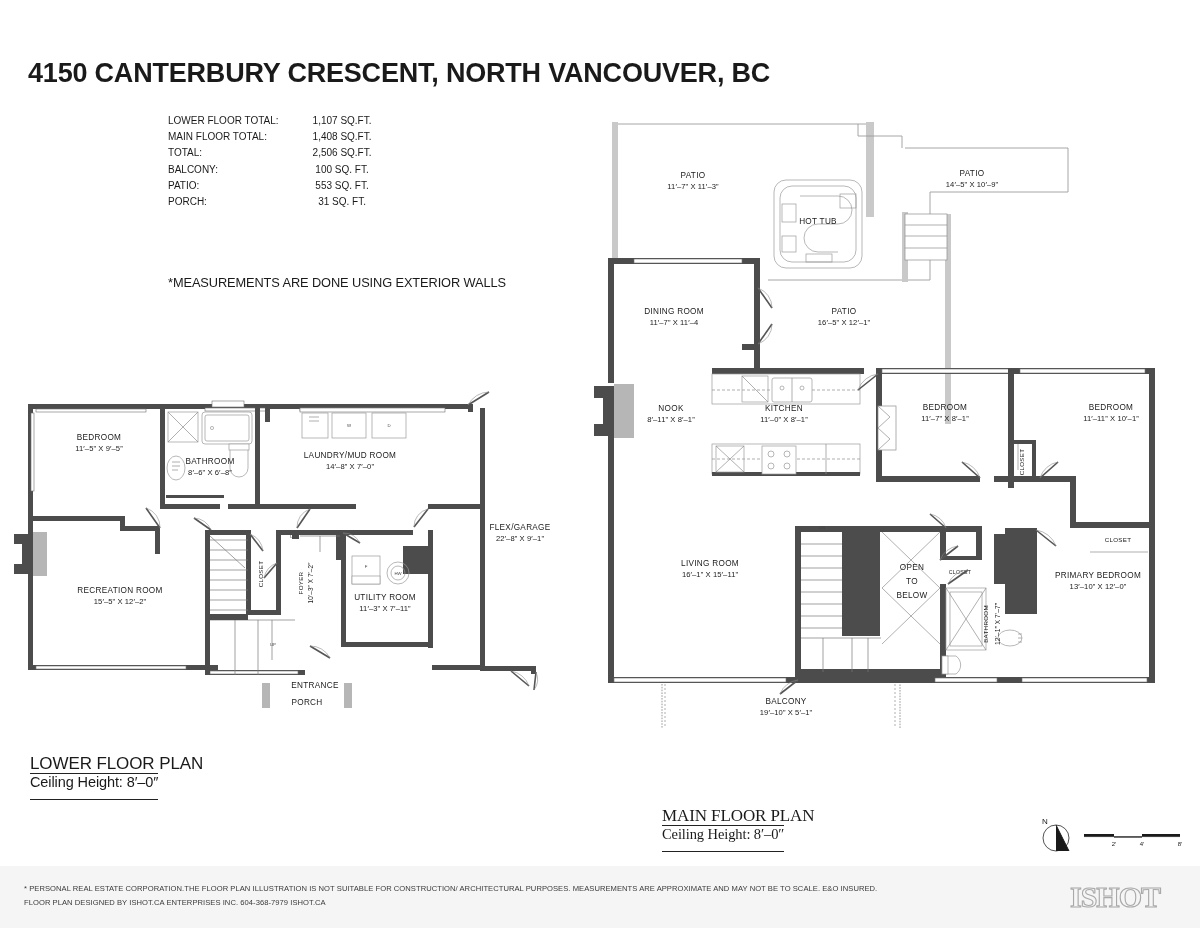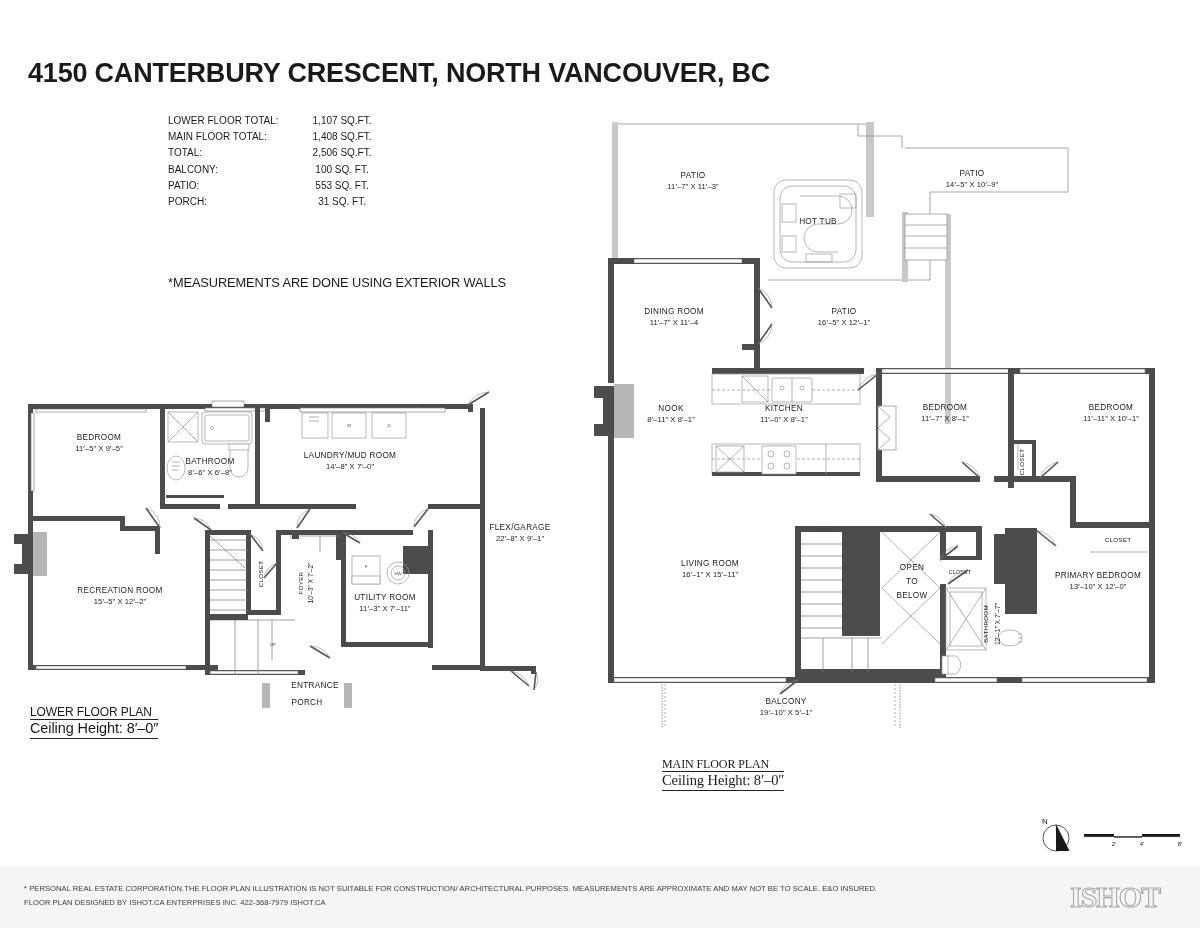--- a/index.html
+++ b/index.html
@@ -52,33 +52,34 @@
     top: 255px;
     font-size: 12.8px;
     letter-spacing: -0.1px;
     white-space: nowrap;
     margin-top: 20px;
   }
 
   
   .plan-caption { position: absolute; }
   .plan-caption .pc-title {
-    font-size: 12px;
+    font-size: 17px;
     letter-spacing: -0.1px;
     white-space: nowrap;
     line-height: 1.12;
+    margin-top: 48px;
   }
   .plan-caption .pc-sub {
     font-size: 14.5px;
     letter-spacing: -0.1px;
     white-space: nowrap;
     border-bottom: 1.4px solid #222;
     border-top: 1.4px solid #222;
     display: inline-block;
-    padding: 0px 0 0px 0;
+    padding: 0px 0 8px 0;
     line-height: 1.18;
   }
   #lower-caption { left: 30px; top: 706px; }
   #main-caption  { left: 662px; top: 758px; font-family: Liberation Serif, serif; }
 
   
   #lower-plan { position: absolute; left: 0px;   top: 378px; }
   #main-plan  { position: absolute; left: 590px; top: 118px; }
 
   
@@ -631,19 +632,19 @@
   </g>
   <text x="84" y="38" style="font-family:'Liberation Sans',sans-serif;font-size:6px;fill:#1a1a1a;text-anchor:middle">2′</text>
   <text x="112" y="38" style="font-family:'Liberation Sans',sans-serif;font-size:6px;fill:#1a1a1a;text-anchor:middle">4′</text>
   <text x="150" y="38" style="font-family:'Liberation Sans',sans-serif;font-size:6px;fill:#1a1a1a;text-anchor:middle">8′</text>
 </svg>
 </div>
 
 <div id="footer-band"></div>
 <div id="footer-text">
   <div>* PERSONAL REAL ESTATE CORPORATION.THE FLOOR PLAN ILLUSTRATION IS NOT SUITABLE FOR CONSTRUCTION/ ARCHITECTURAL PURPOSES. MEASUREMENTS ARE APPROXIMATE AND MAY NOT BE TO SCALE. E&amp;O INSURED.</div>
-  <div>FLOOR PLAN DESIGNED BY ISHOT.CA ENTERPRISES INC. 422-368-7979  ISHOT.CA</div>
+  <div>FLOOR PLAN DESIGNED BY ISHOT.CA ENTERPRISES INC. 604-368-7979  ISHOT.CA</div>
 </div>
 <div id="footer-logo">
 <svg width="112" height="38" viewBox="0 0 112 38" xmlns="http://www.w3.org/2000/svg">
   <text x="2" y="29" style="font-family:'Liberation Serif',serif;font-size:30px;font-weight:bold;letter-spacing:-1px;fill:none;stroke:#a9a9a9;stroke-width:1.1">ISHOT</text>
 </svg>
 </div>
 
 </body></html>

